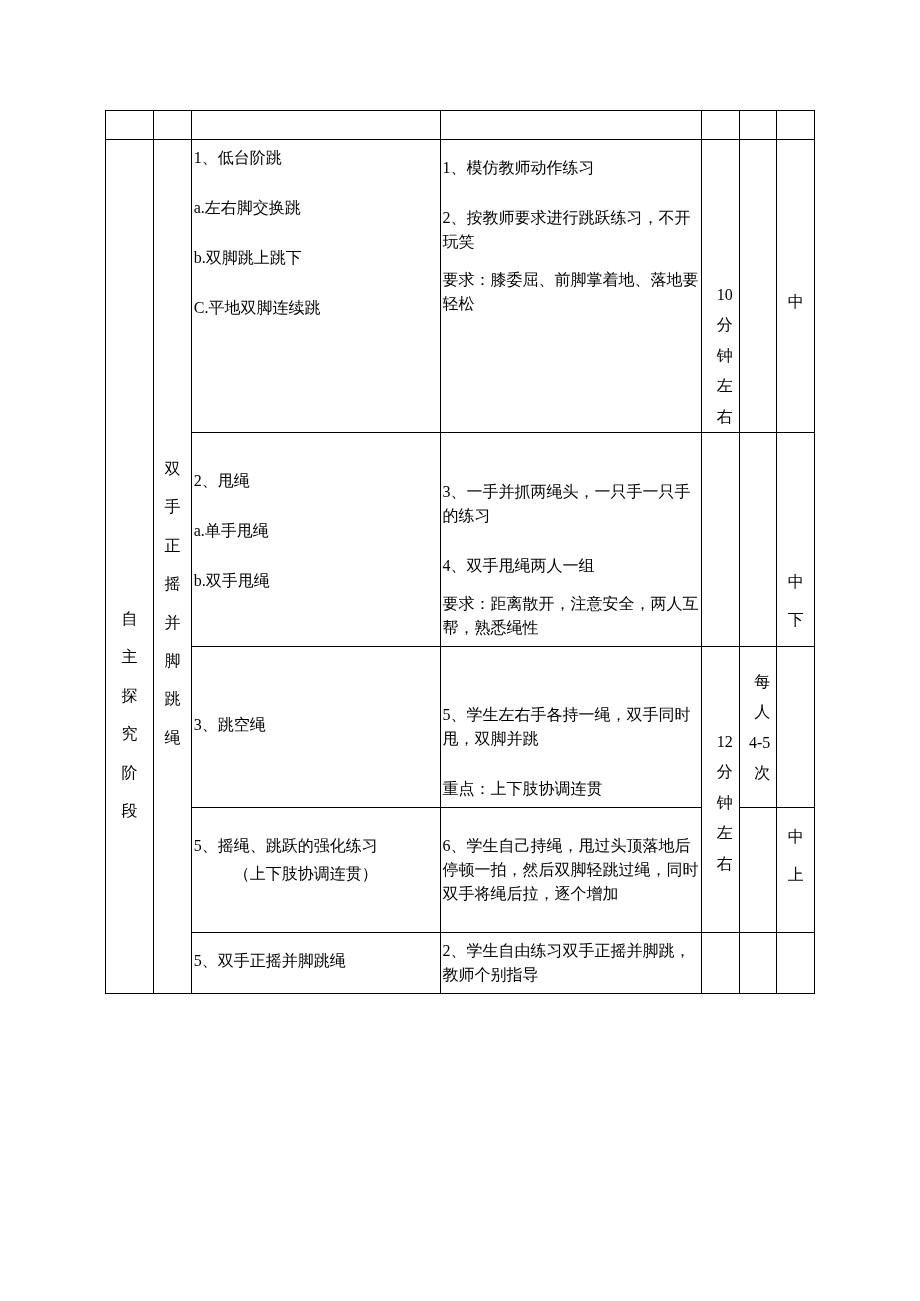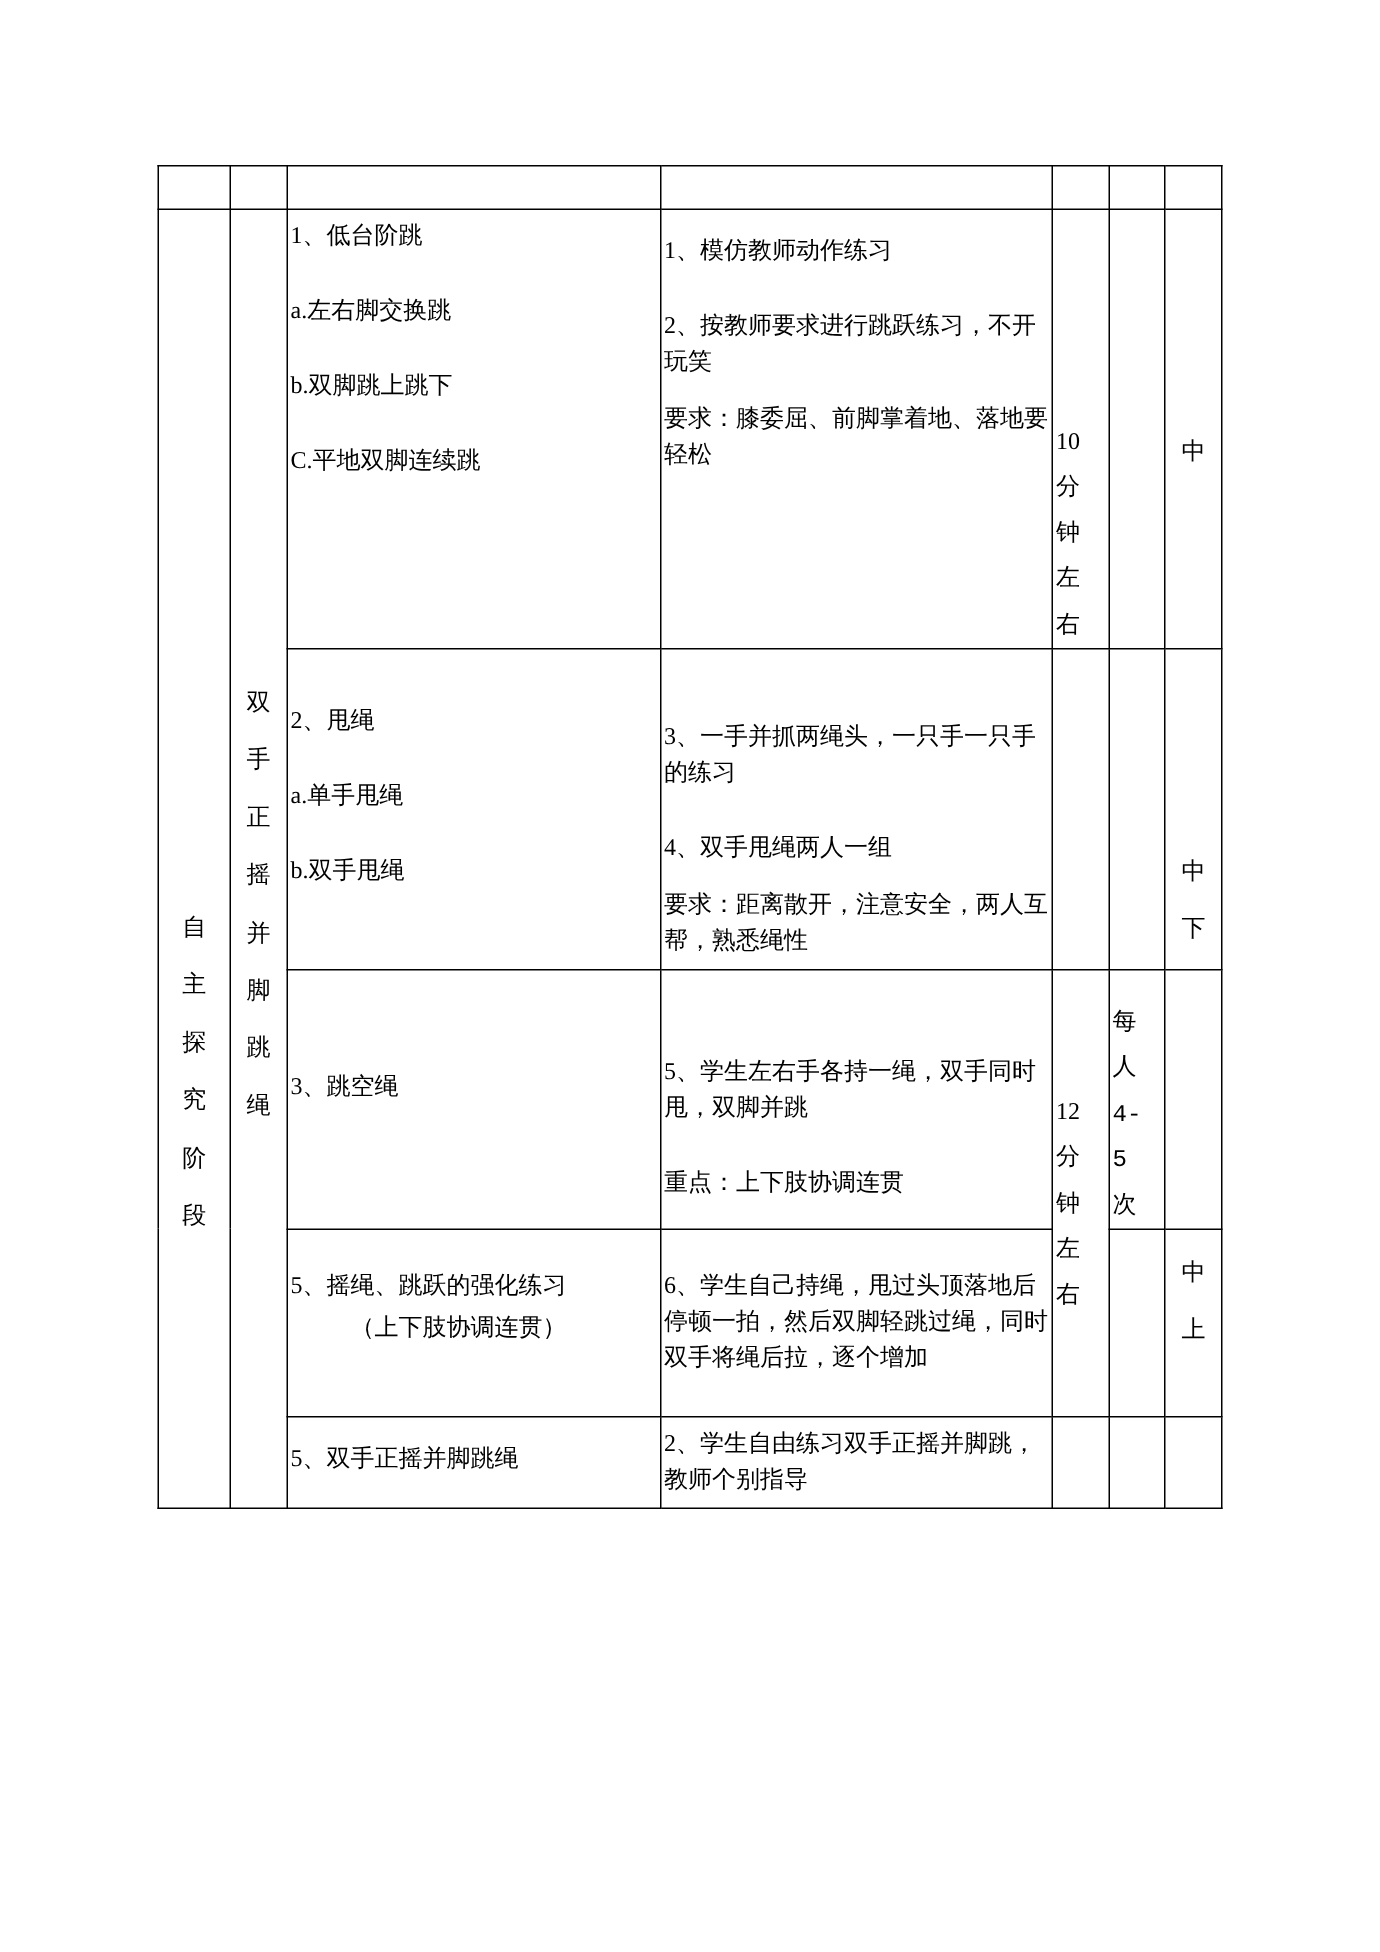--- a/index.html
+++ b/index.html
@@ -21,21 +21,21 @@
 .content-cell{padding:6px 2px 6px 2px}
 .para{margin:0 0 26px 0}
 .para:last-child{margin-bottom:0}
 .indent{padding-left:40px}
 .sub{margin:0 0 26px 0}
 .sub:last-child{margin-bottom:0}
 .tight{margin-bottom:14px}
 .row1 .content-cell{height:220px}
 .row-time1{padding-top:140px}
 .row-time3{padding-top:80px}
-.smallcol{text-align:left;padding-left:2px}
+.smallcol{text-align:right;padding-left:2px}
 </style>
 </head>
 <body>
 <div class="page">
 
 <table>
 <colgroup>
 <col class="c0">
         <col class="c1">
         <col class="c2">
@@ -139,21 +139,21 @@
               <span style="display: block; line-height: 1.9;">分</span>
               <span style="display: block; line-height: 1.9;">钟</span>
               <span style="display: block; line-height: 1.9;">左</span>
               <span style="display: block; line-height: 1.9;">右</span>
             </span>
 </td>
 <td class="vert smallcol" style="padding-top:20px">
 <span>
               <span style="display: block; line-height: 1.9;">每</span>
               <span style="display: block; line-height: 1.9;">人</span>
-              <span style="display: block; line-height: 1.9; font-family: Liberation Mono, monospace;">4-5</span>
+              <span style="display: block; line-height: 1.9;">4-5</span>
               <span style="display: block; line-height: 1.9;">次</span>
             </span>
 </td>
 <td class="vert col-center"></td>
 </tr>
 
 <tr>
 <td class="content-cell">
 <p class="tight" style="margin-top:20px;margin-bottom:4px">5、摇绳、跳跃的强化练习</p>
 <p class="indent" style="margin:0 0 40px 0">（上下肢协调连贯）</p>

